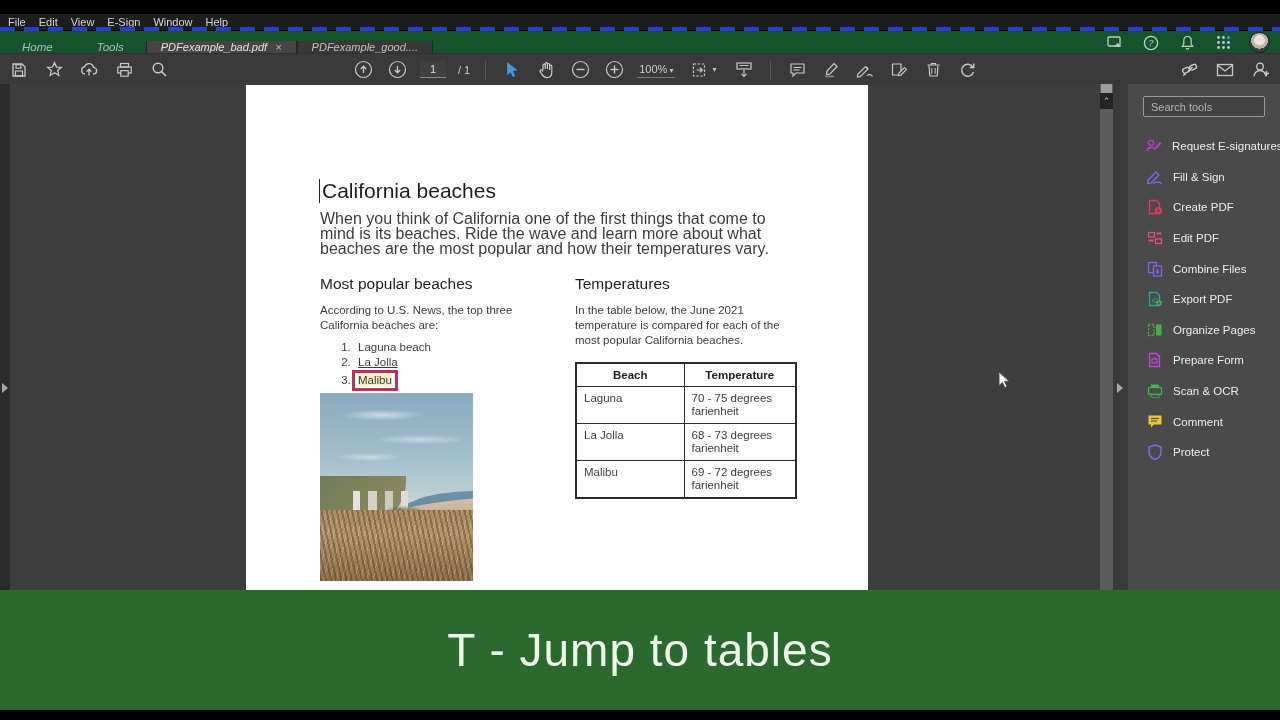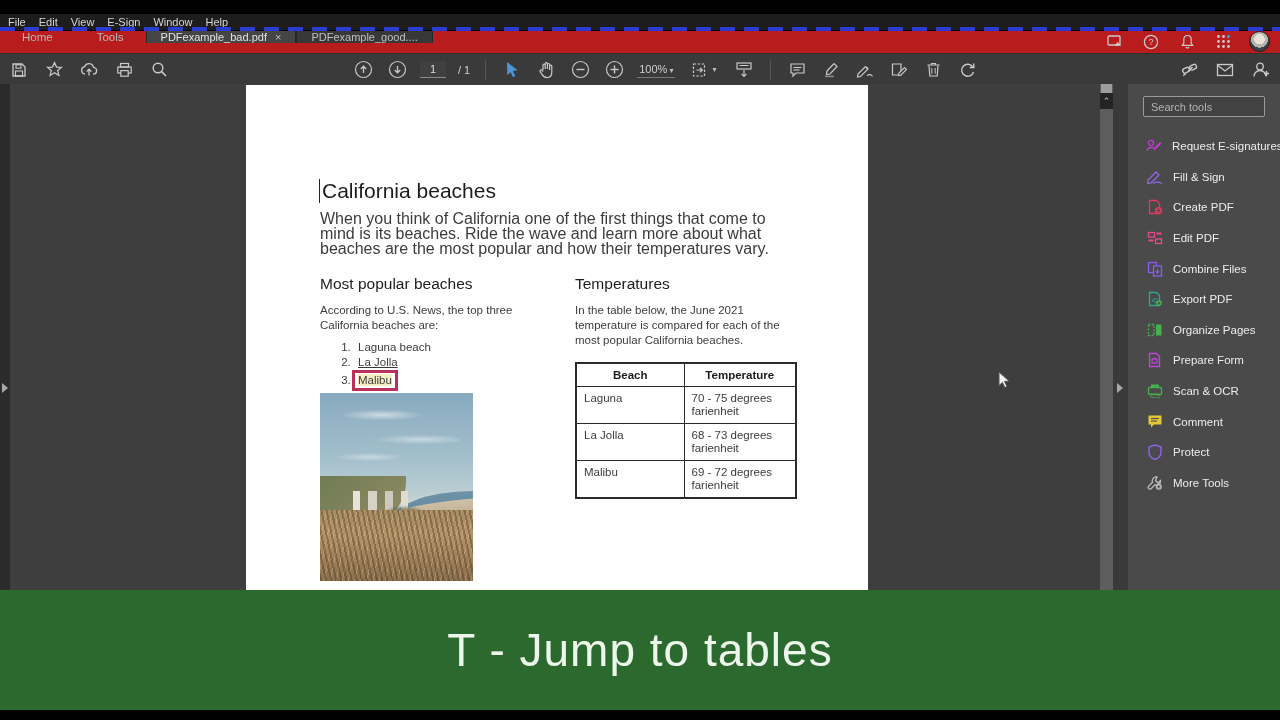--- a/index.html
+++ b/index.html
@@ -9,22 +9,22 @@
 
   
   .top-strip { position:absolute; top:0; left:0; width:1280px; height:14px; background:#000; }
   .menubar { position:absolute; top:14px; left:0; width:1280px; height:16px; background:#1d1d1d;
     display:flex; align-items:center; gap:13px; padding-left:8px; }
   .menubar .mi { font-size:11px; color:#d6d6d6; cursor:default; }
   .focus-dashes { position:absolute; top:27px; left:0; width:1280px; height:4px;
     background:repeating-linear-gradient(90deg,#2b3cd0 0 15px, transparent 15px 24px); }
 
   
-  .tabbar { position:absolute; top:31px; left:0; width:1280px; height:22px; background:#b91c1c;
-    display:flex; align-items:flex-start; }
+  .tabbar { position:absolute; top:31px; left:0; width:1280px; height:22px; background:#14532d;
+    display:flex; align-items:flex-end;font-style:italic; }
   .tab-link { color:#b9b9b9; font-size:11.5px; display:flex; align-items:center; padding:0 22px; }
   .doc-tab { display:flex; align-items:center; gap:8px; font-size:11px; padding:0 14px;
     border-left:1px solid #262626; border-right:1px solid #262626; }
   .doc-tab.active { background:#454545; color:#e3e3e3; }
   .doc-tab.inactive { background:#383838; color:#c0c0c0; }
   .tab-close { color:#bdbdbd; font-size:11px; cursor:pointer; }
   .tabbar-right { margin-left:auto; display:flex; align-items:center; gap:16px; padding-right:10px; }
   .tr-icon { width:20px; height:20px; display:flex; align-items:center; justify-content:center; color:#c9c9c9; }
   .avatar { width:21px; height:21px; border-radius:50%;
     background:radial-gradient(circle at 50% 38%, #e8e2da 0 34%, #b9b4ac 35% 55%, #3a3f4a 56%); border:1px solid #222; }
@@ -516,30 +516,20 @@
           <span class="tlabel">Comment</span>
         </div>
         <div class="tool-item">
           <span class="ticon" style="color: rgb(141, 103, 232);">
               <svg width="14" height="16" viewBox="0 0 14 16">
                 <path d="M7 1 L13 3 V8 C13 12 10.5 14.3 7 15.5 C3.5 14.3 1 12 1 8 V3 Z" fill="none" stroke="currentColor" stroke-width="1.4"></path>
               </svg>
             </span>
           <span class="tlabel">Protect</span>
         </div>
-        <div class="tool-item">
-          <span class="ticon" style="color: rgb(189, 189, 189);">
-              <svg width="16" height="16" viewBox="0 0 16 16">
-                <path d="M10 2 a4 4 0 0 0 -4.5 5.3 L1.5 11.3 a1.8 1.8 0 0 0 2.5 2.5 L8 9.8 A4 4 0 0 0 13.5 5.5 L11 8 L8.5 5.5 Z" fill="none" stroke="currentColor" stroke-width="1.3"></path>
-                <circle cx="11.8" cy="11.8" r="3" fill="currentColor"></circle>
-                <path d="M11.8 10.2 V13.4 M10.2 11.8 H13.4" stroke="#4a4a4a" stroke-width="1.1"></path>
-              </svg>
-            </span>
-          <span class="tlabel">More Tools</span>
-        </div>
 
       </div>
     </div>
 
     <span class="cursor">
       <svg width="14" height="18" viewBox="0 0 14 18">
           <path d="M1 1 L11 10 L6.5 10.5 L9 15.5 L6.8 16.5 L4.4 11.5 L1 14.5 Z" fill="#f4f4f4" stroke="#555" stroke-width="1"></path>
         </svg>
     </span>
   </div>

